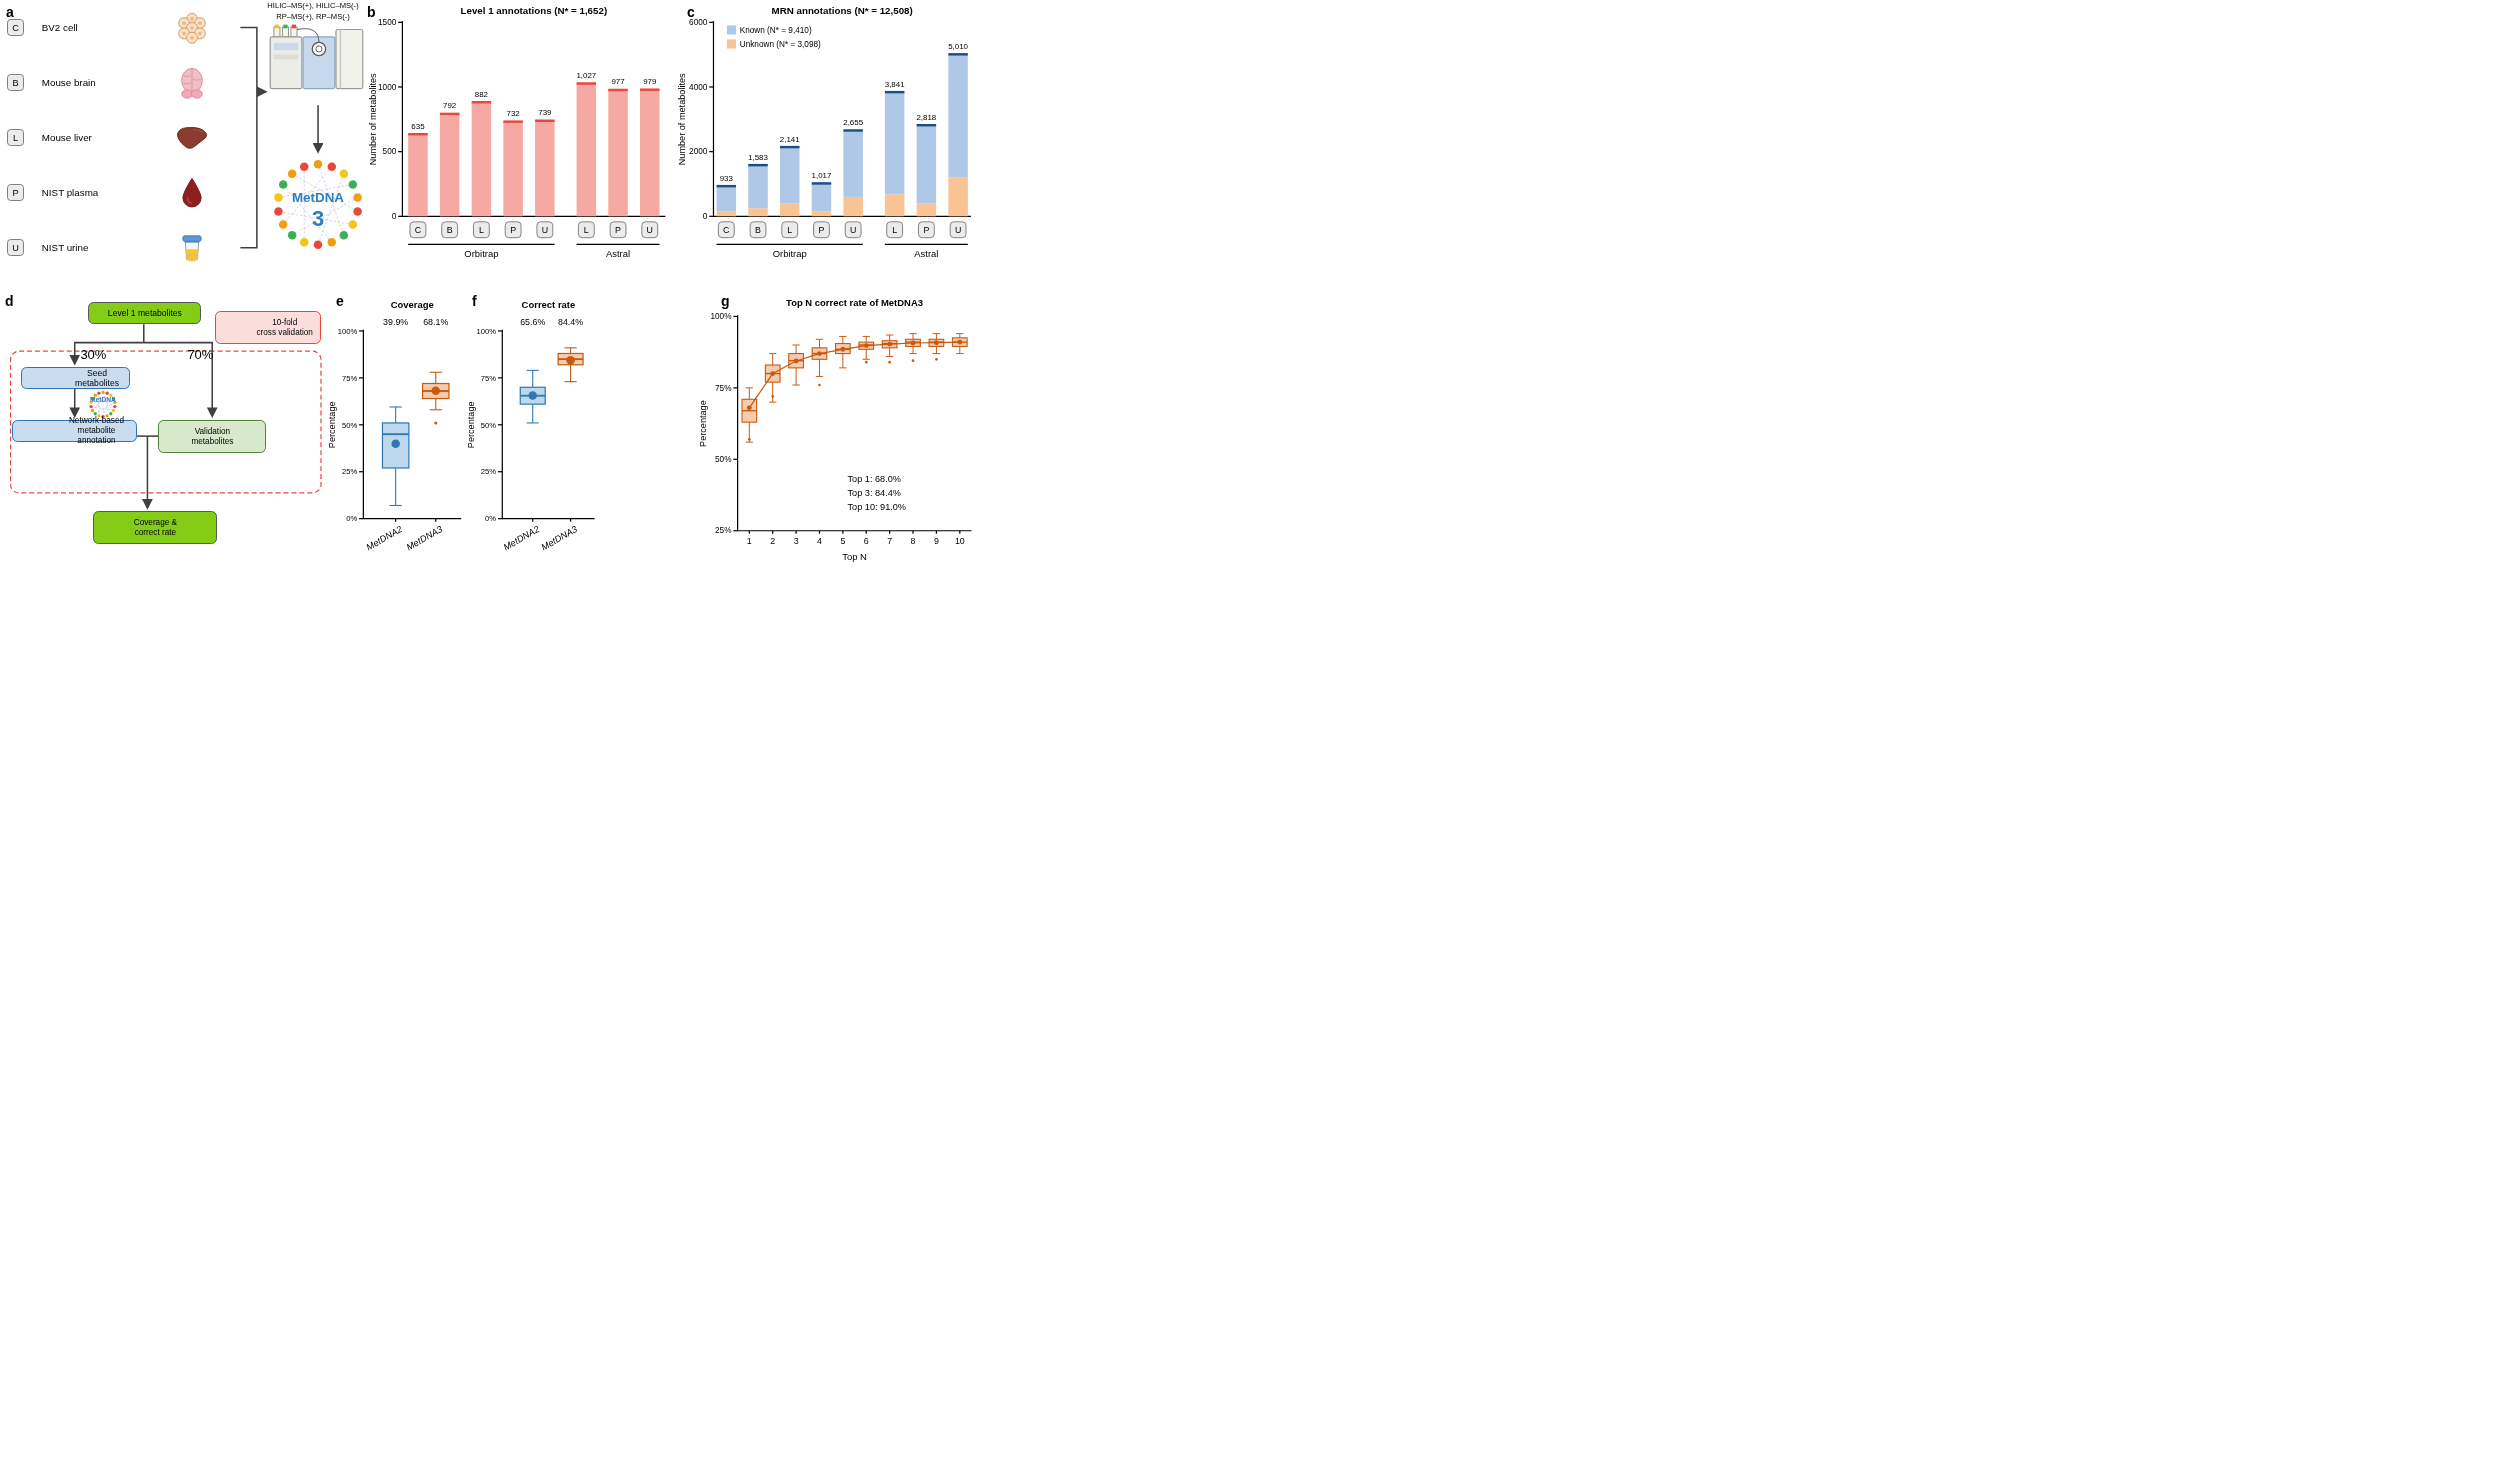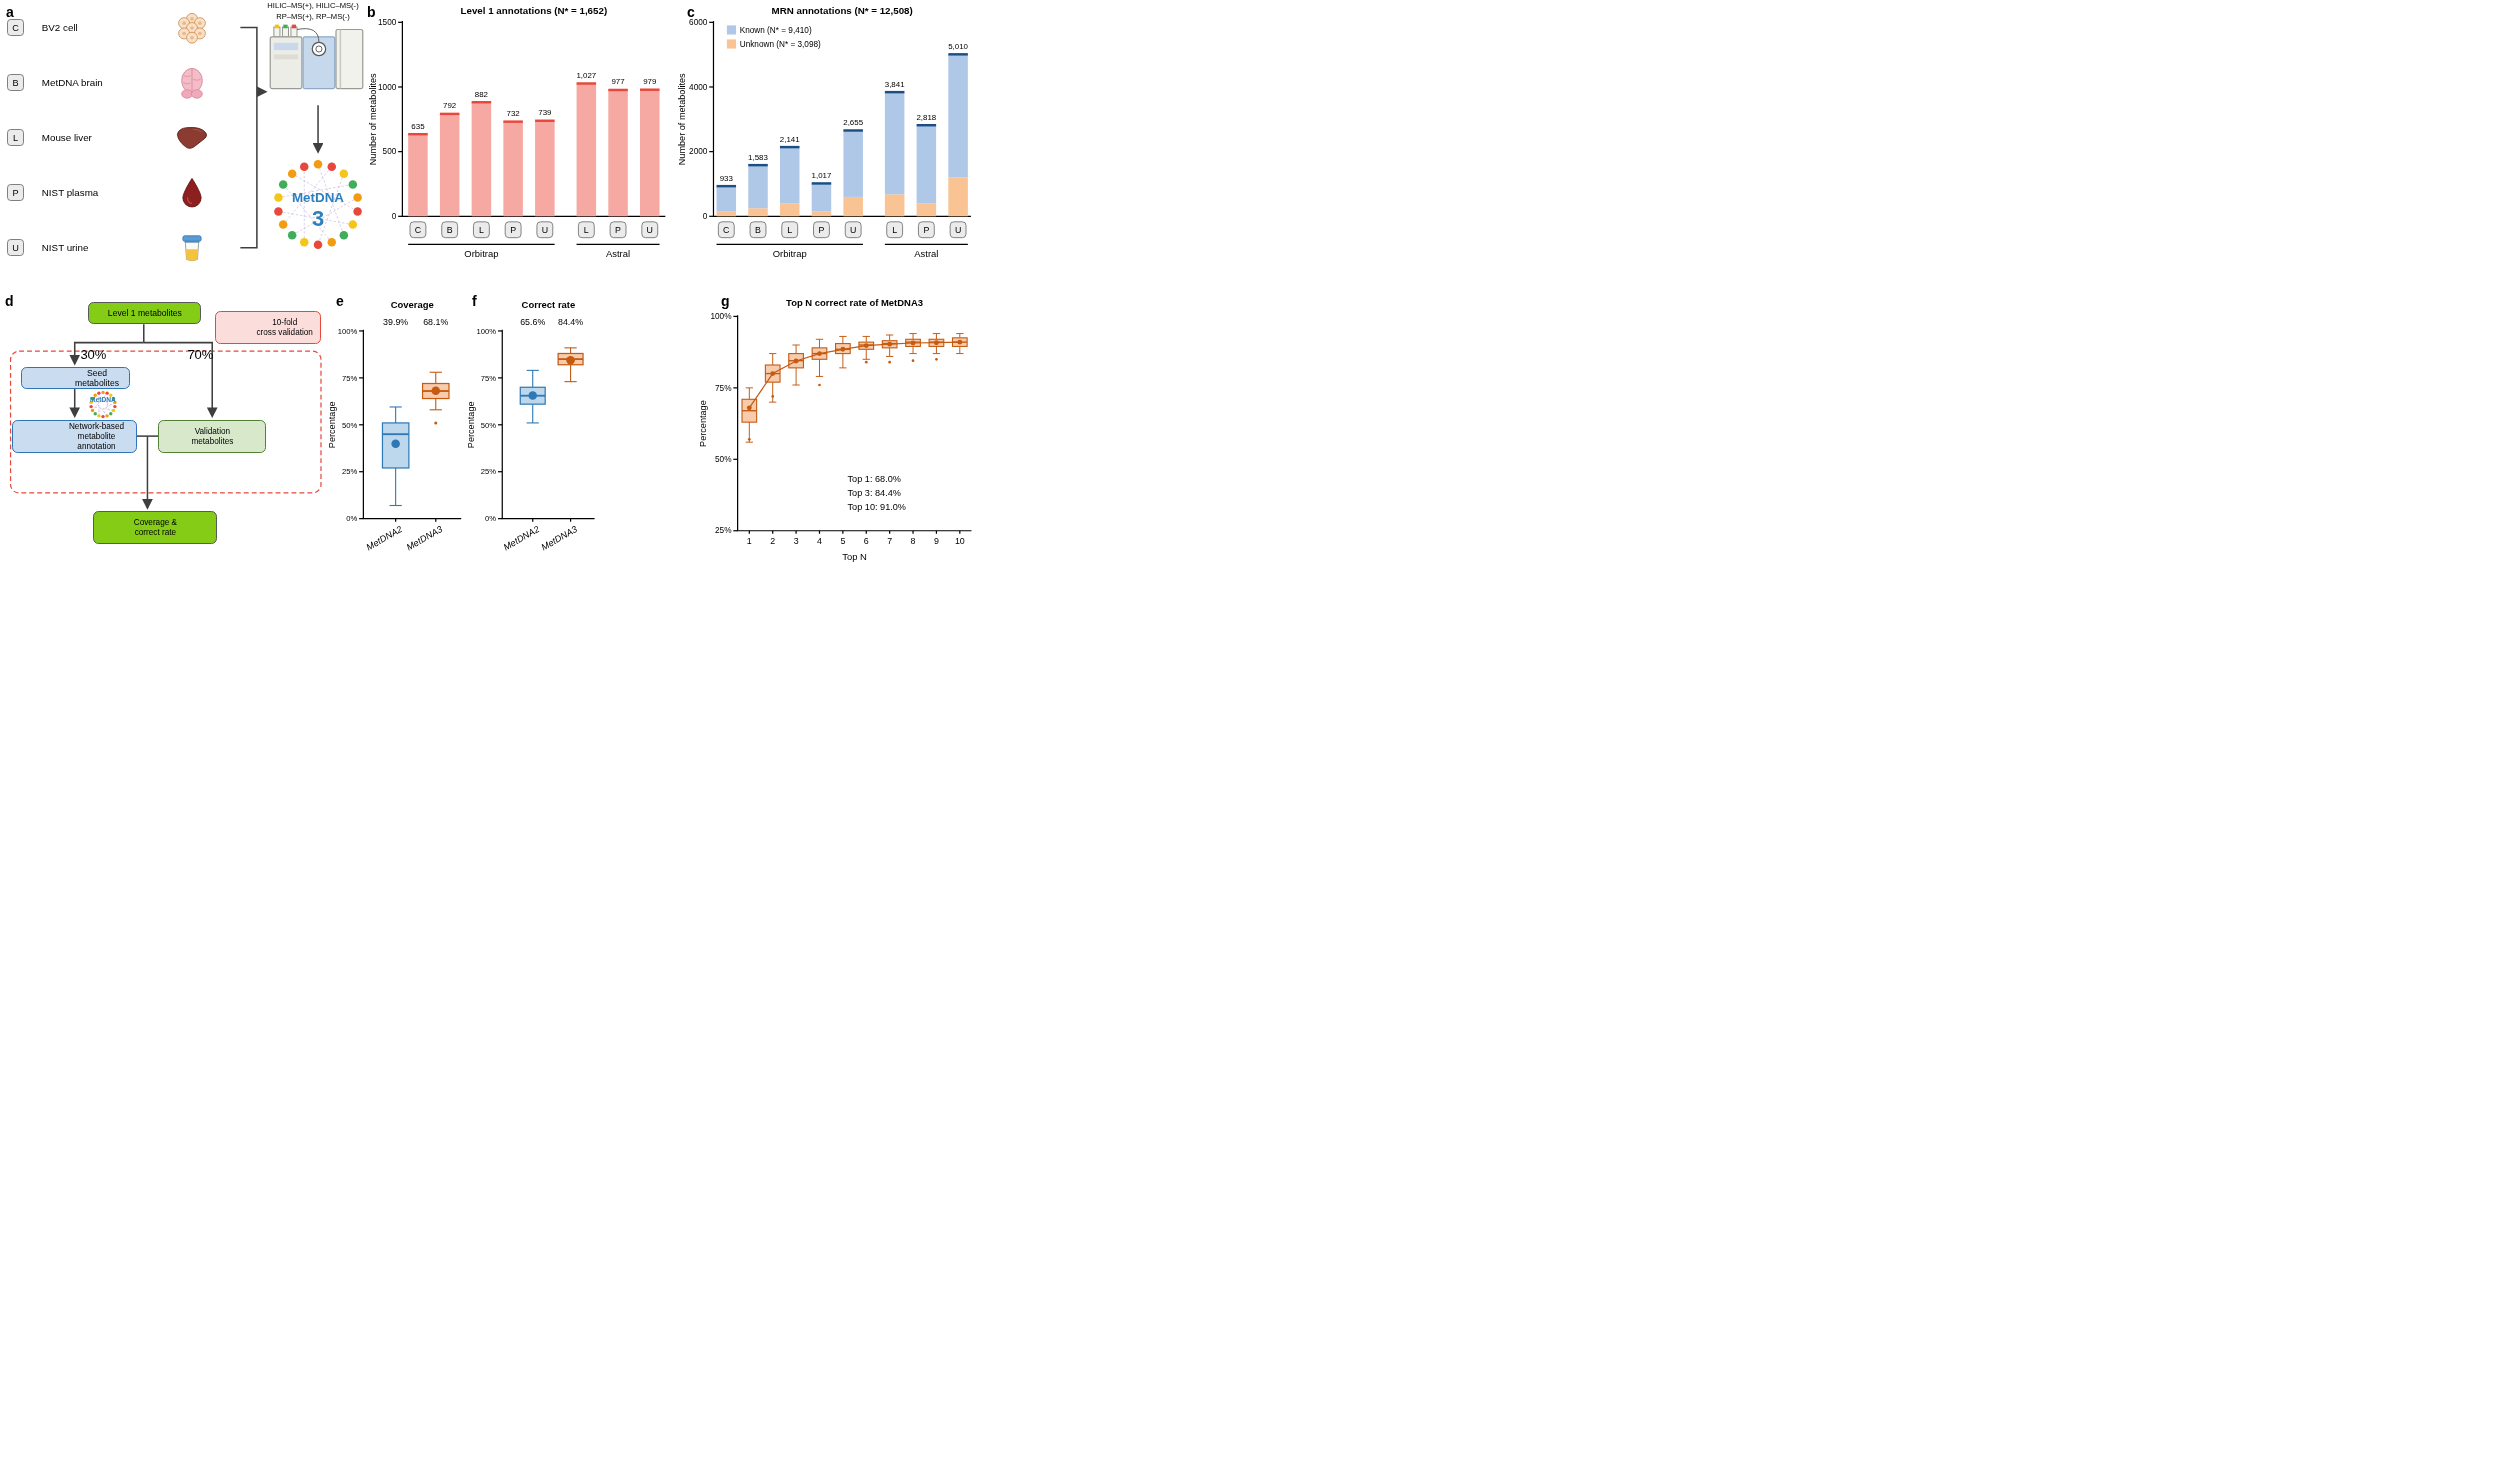--- a/index.html
+++ b/index.html
@@ -71,21 +71,21 @@
                 <circle cx="41" cy="20" r="3"></circle>
                 <circle cx="28" cy="28" r="3"></circle>
                 <circle cx="15" cy="37" r="3"></circle>
                 <circle cx="41" cy="37" r="3"></circle>
                 <circle cx="28" cy="44" r="3"></circle>
               </g>
             </svg></span>
         </div>
         <div class="sample-row">
           <span class="badge">B</span>
-          <span class="sample-name">MetDNA brain</span>
+          <span class="sample-name">Mouse brain</span>
           <span class="sample-icon"><svg width="34" height="34" viewBox="0 0 56 56">
               <ellipse cx="28" cy="24" rx="17" ry="20" fill="#F3BCC6" stroke="#D98C9E" stroke-width="1.6"></ellipse>
               <ellipse cx="20" cy="46" rx="9" ry="7" fill="#EFA9B8" stroke="#D98C9E" stroke-width="1.4"></ellipse>
               <ellipse cx="36" cy="46" rx="9" ry="7" fill="#EFA9B8" stroke="#D98C9E" stroke-width="1.4"></ellipse>
               <line x1="28" y1="5" x2="28" y2="43" stroke="#D98C9E" stroke-width="1.4"></line>
               <path d="M14 16 q6 3 12 0 M30 22 q6 3 12 0 M14 28 q6 3 12 0" fill="none" stroke="#D98C9E" stroke-width="1.2"></path>
             </svg></span>
         </div>
         <div class="sample-row">
           <span class="badge">L</span>
@@ -528,21 +528,21 @@
     <div class="flowbox gray" style="left:86px;top:12.2px;width:113px;height:22px;font-size:8.6px">
       <div>Level 1 metabolites</div>
     </div>
     <div class="flowbox red" style="left:213px;top:21px;width:106px;height:33px">
       <div>10-fold</div>
       <div>cross validation</div>
     </div>
     <div class="flowbox blue" style="left:18.3px;top:77px;width:109px;height:22px;font-size:8.6px">
       <div>Seed metabolites</div>
     </div>
-    <div class="flowbox blue" style="left:9.8px;top:130px;width:125px;height:33px">
+    <div class="flowbox blue" style="left:9.8px;top:130px;width:125px;height:22px">
       <div>Network-based</div>
       <div>metabolite annotation</div>
     </div>
     <div class="flowbox green" style="left:156px;top:130px;width:108px;height:33px">
       <div>Validation</div>
       <div>metabolites</div>
     </div>
     <div class="flowbox gray" style="left:91px;top:221px;width:124px;height:33px">
       <div>Coverage &amp;</div>
       <div>correct rate</div>

